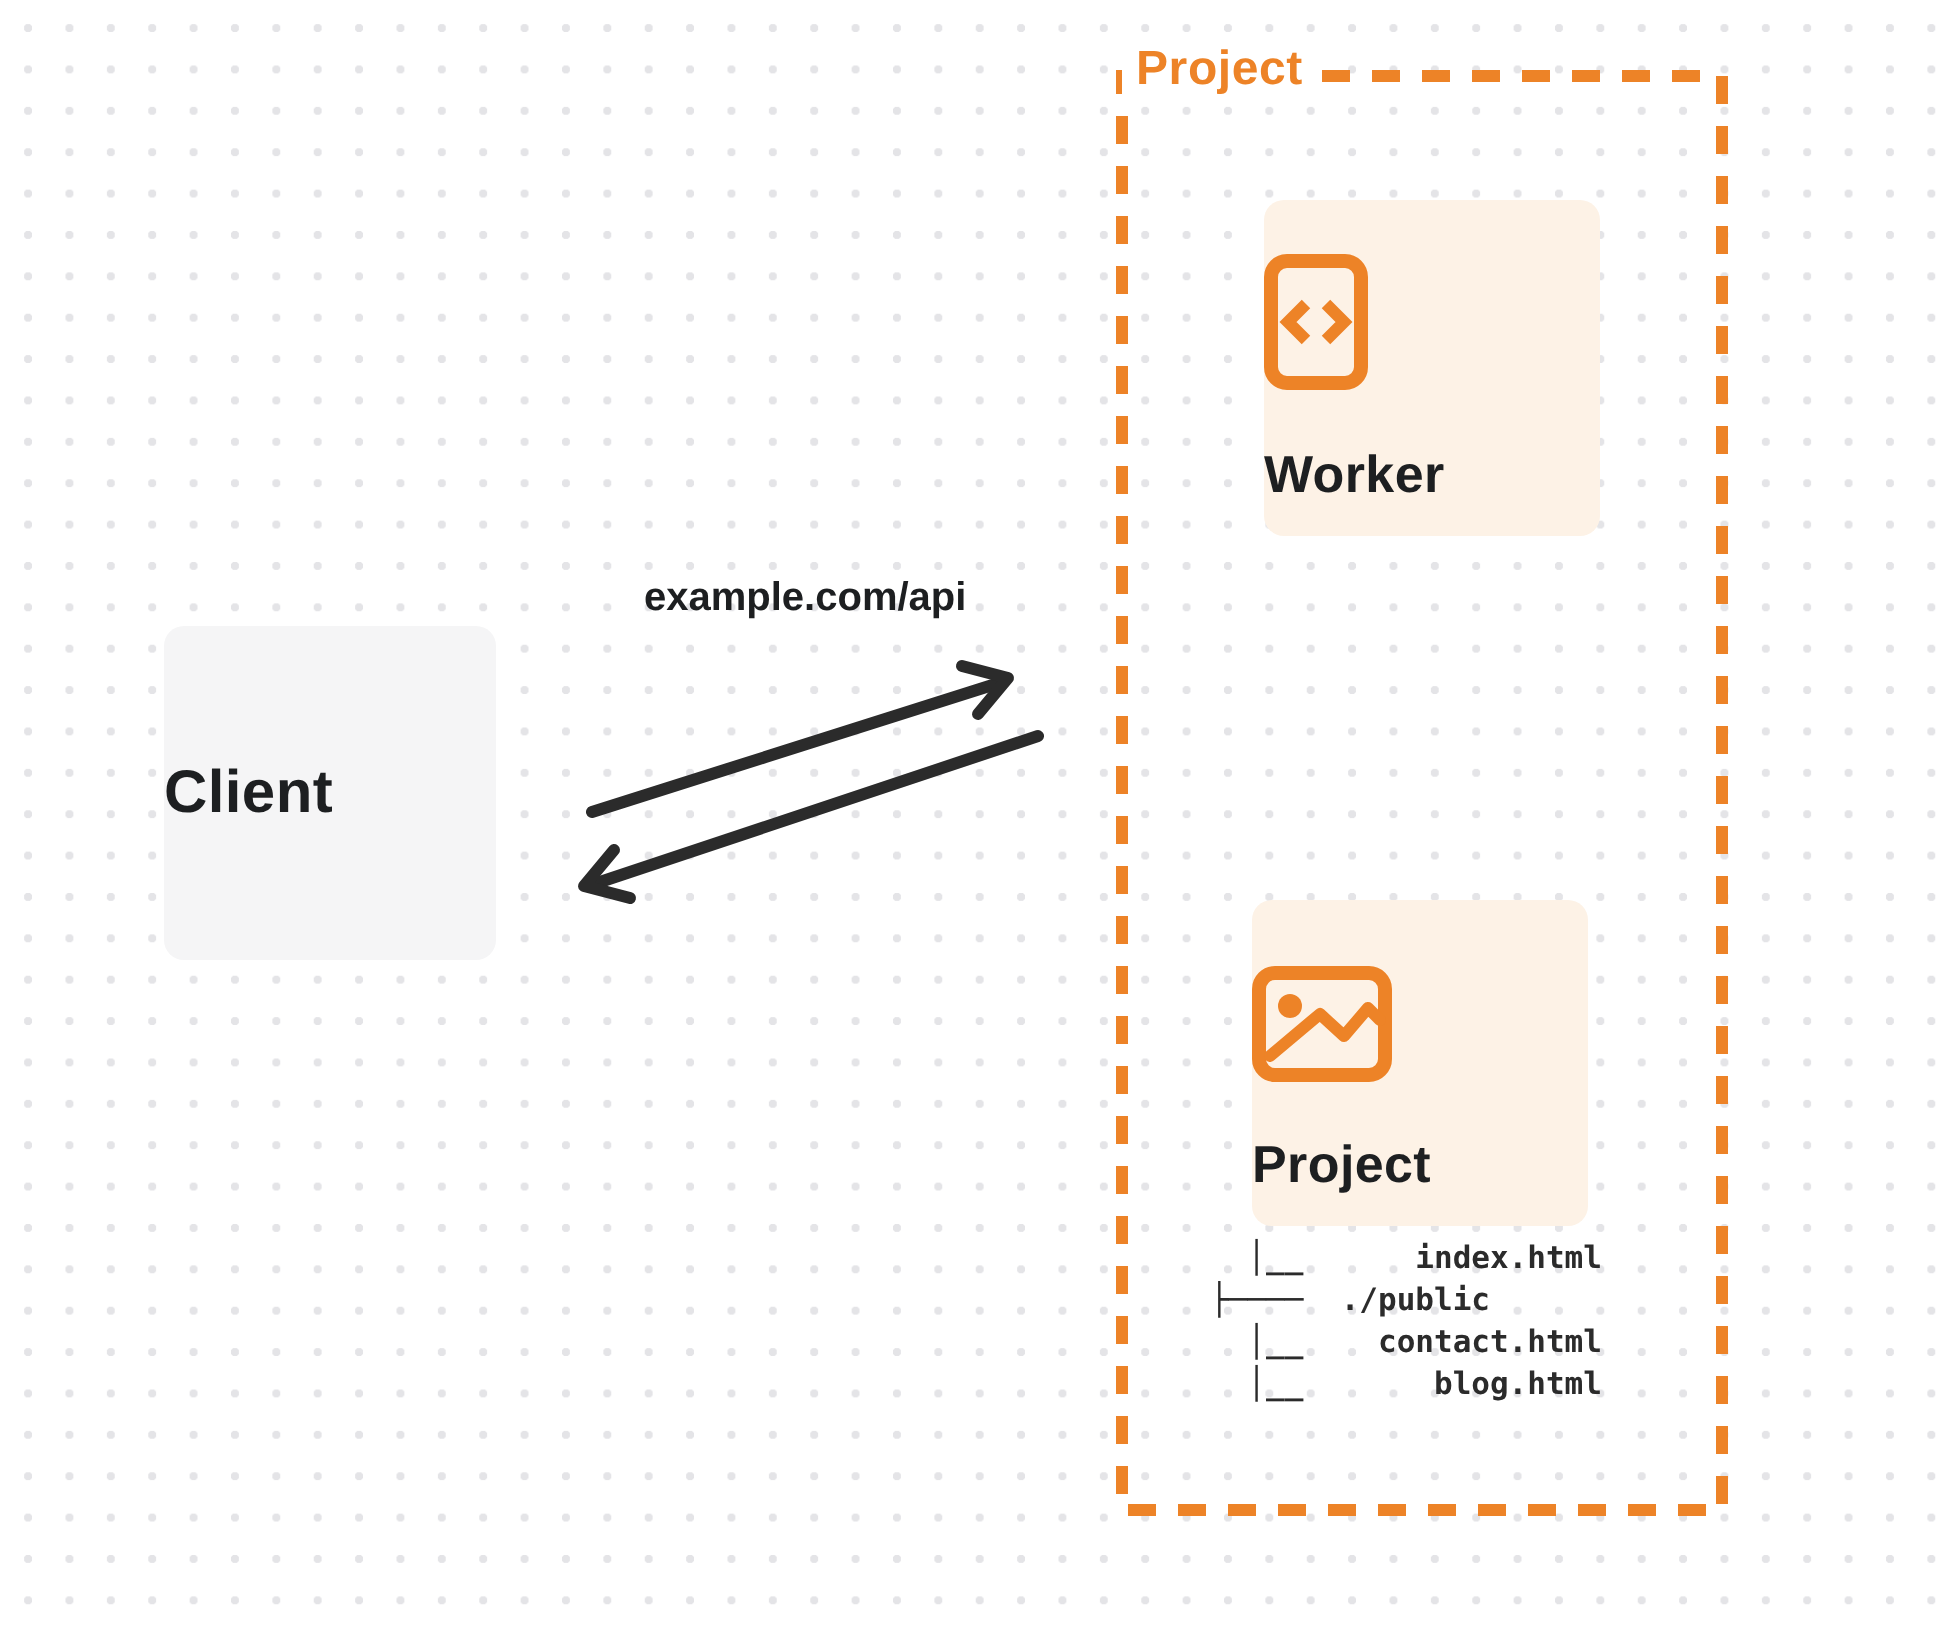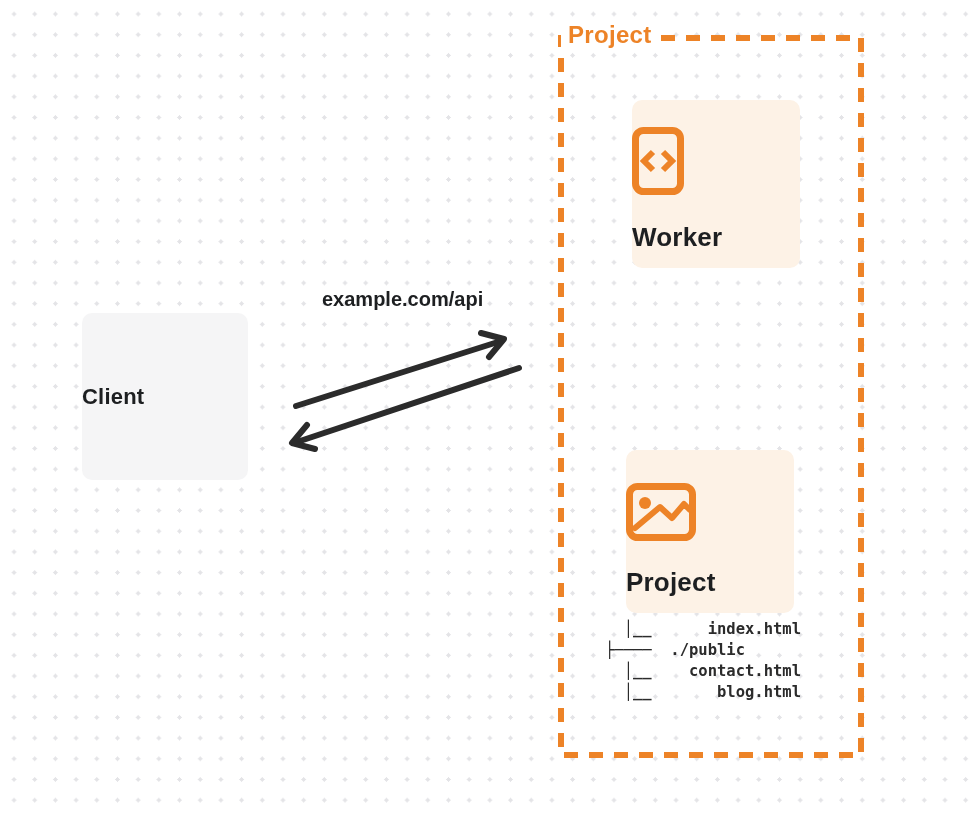--- a/index.html
+++ b/index.html
@@ -38,21 +38,21 @@
   }
   .client-card {
     left: 82px;
     top: 313px;
     width: 166px;
     height: 167px;
     background: #f5f5f6;
     justify-content: center;
   }
   .client-card .card-label {
-    font-size: 22px;
+    font-size: 30px;
     font-weight: bold;
     color: #1d1f21;
     letter-spacing: 0.2px;
   }
   .cream-card {
     background: #fdf2e6;
   }
   .worker-card {
     left: 632px;
     top: 100px;

